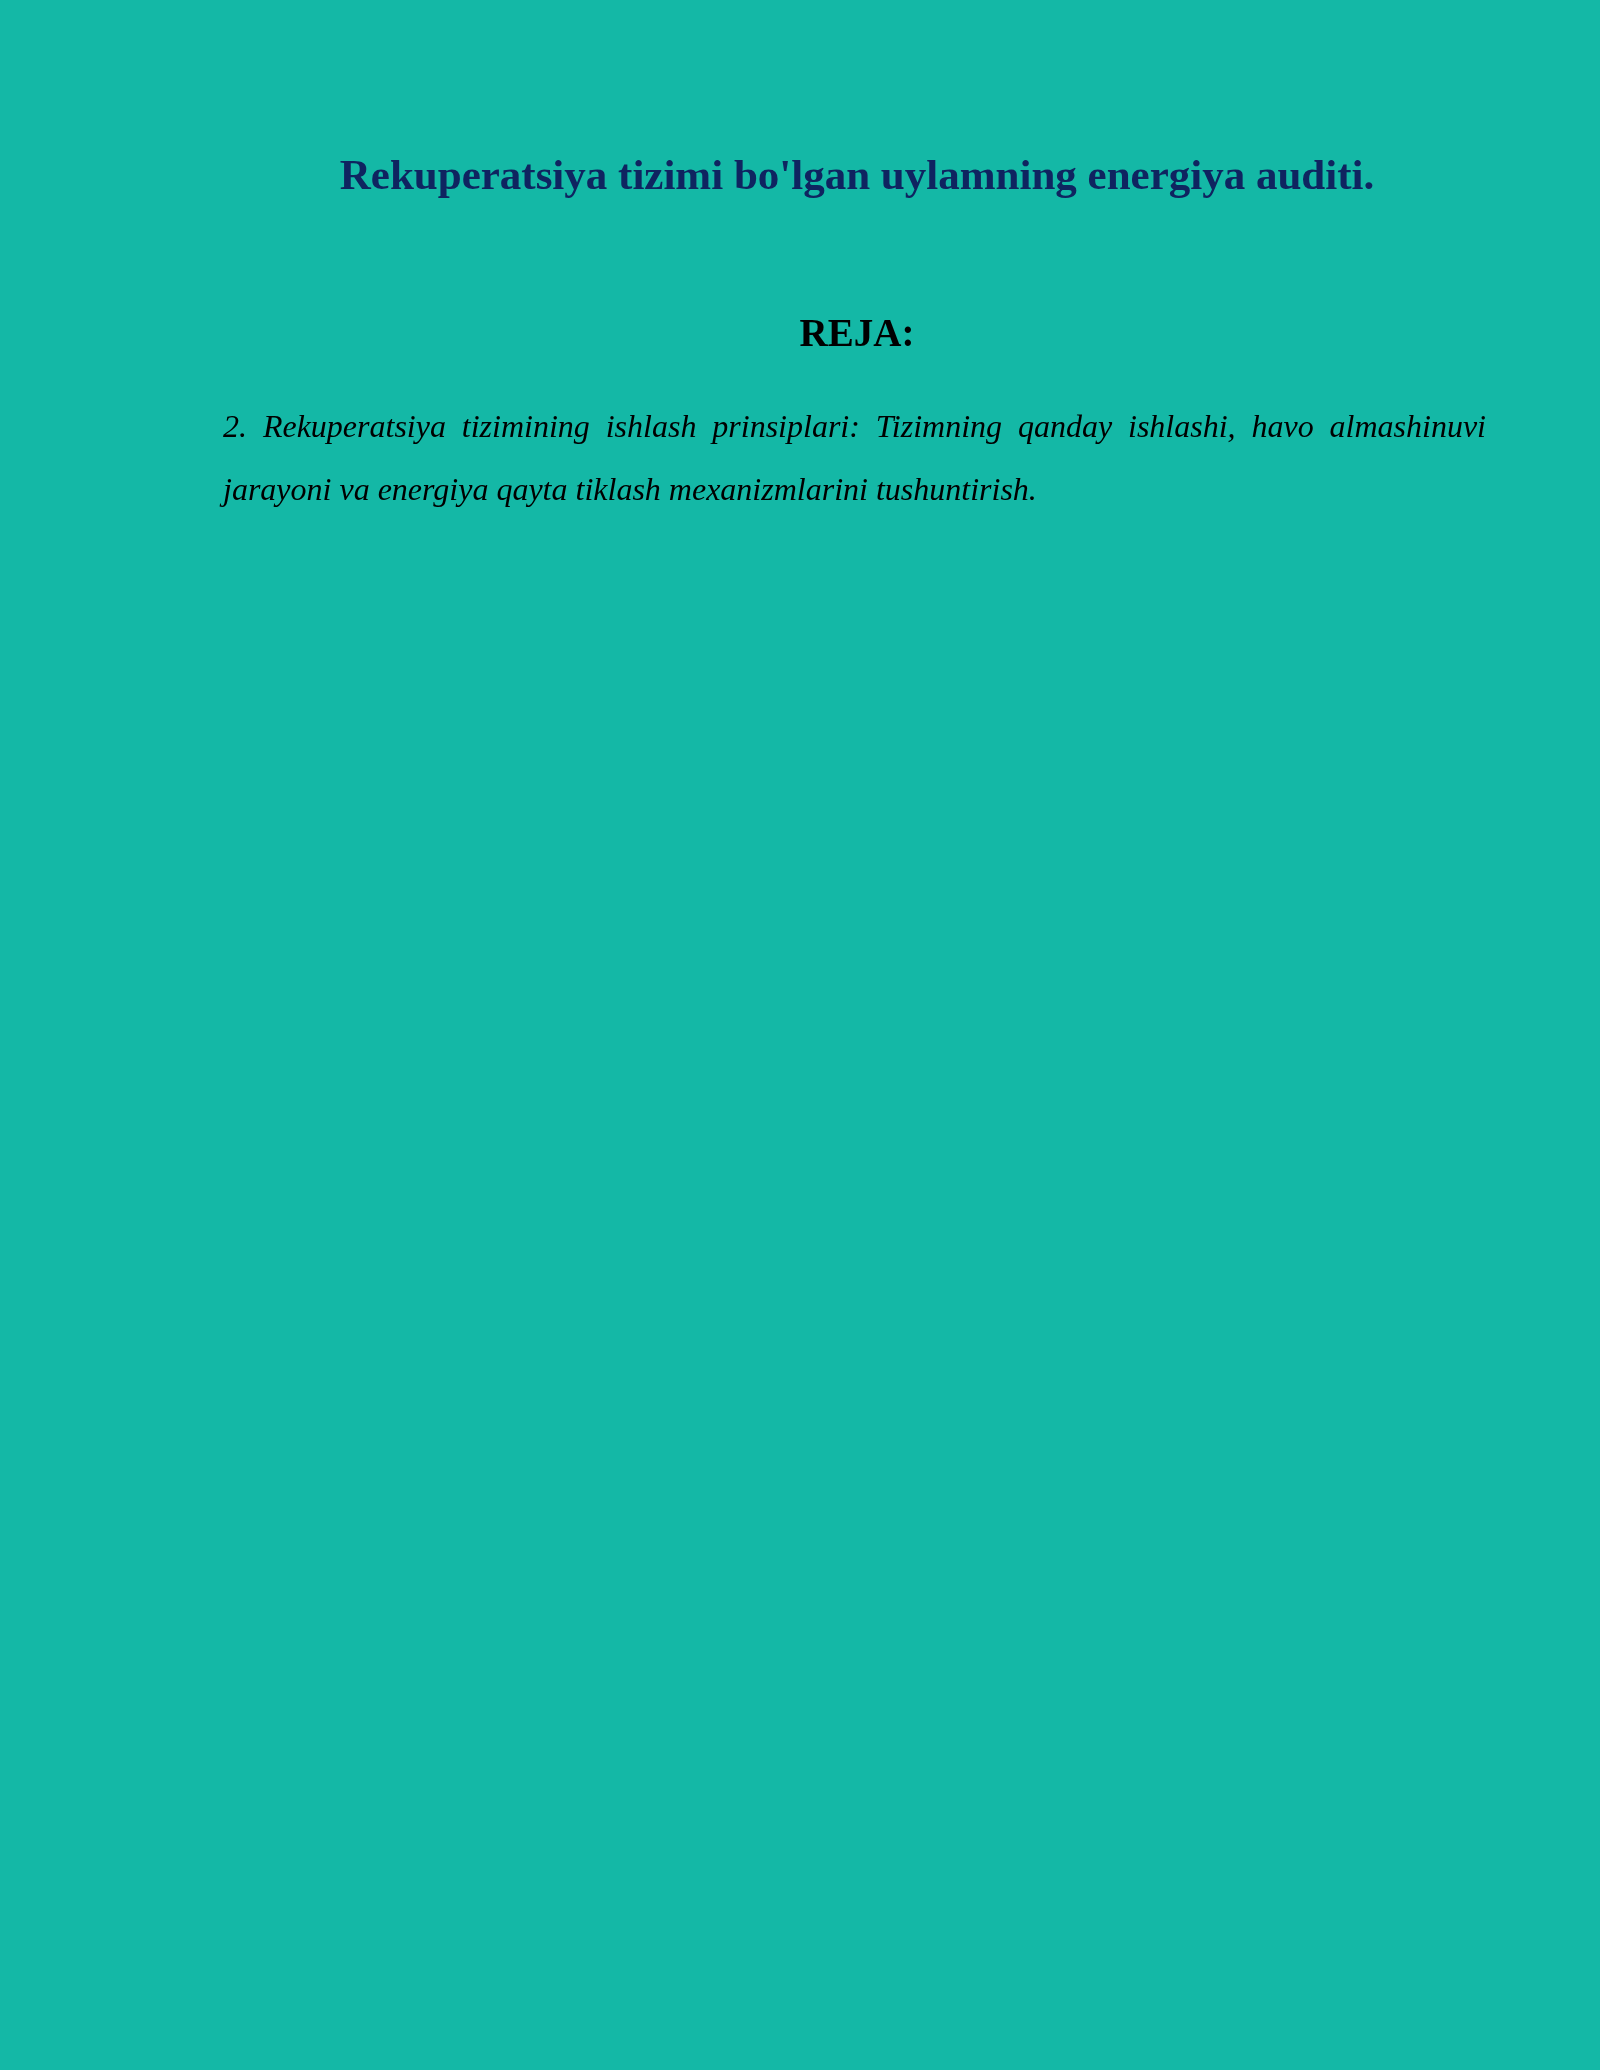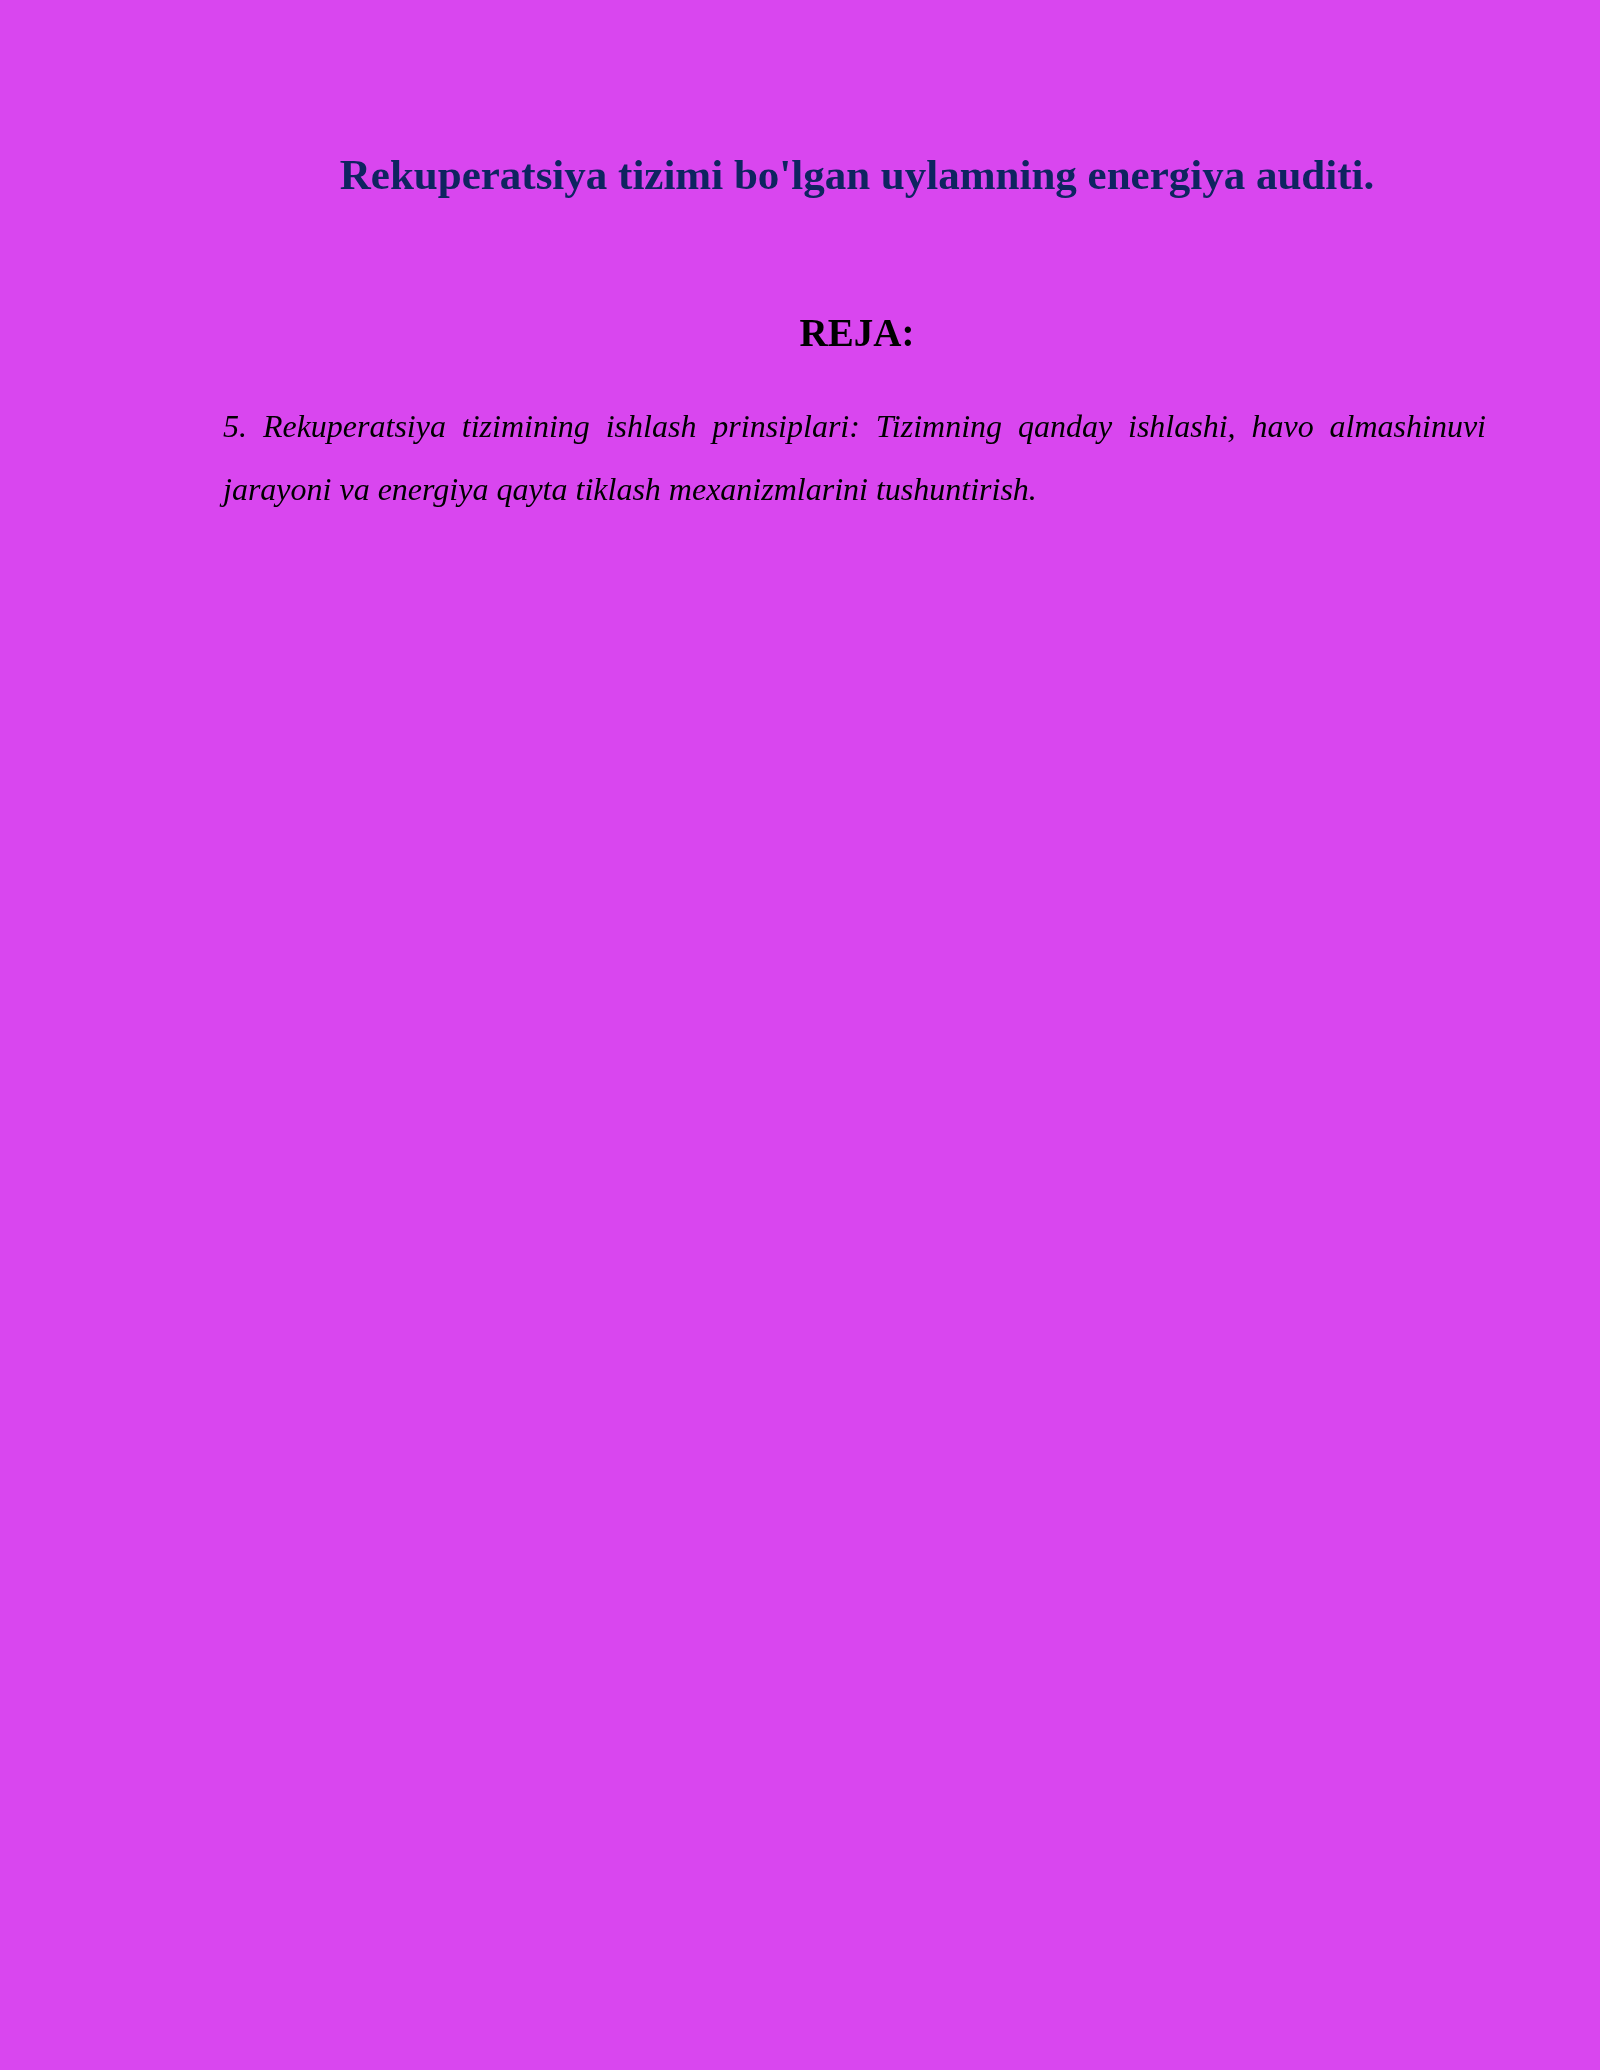--- a/index.html
+++ b/index.html
@@ -12,21 +12,21 @@
       height: 2070px;
       position: relative;
       font-family: "Liberation Serif", serif;
       color: #000000;
     }
     .page {
       position: absolute;
       left: 0; top: 0;
       width: 1600px;
       height: 2070px;
-      background: #d946ef;
+      background: #14b8a6;
     }
     .title {
       position: absolute;
       left: 0;
       top: 145px;
       width: 1714px;
       text-align: center;
       font-size: 43px;
       font-weight: bold;
       color: #0f2460;
@@ -63,15 +63,15 @@
       color: #000000;
     }
   </style>
 </head>
 <body>
 
 <div class="page">
   <h1 class="title">Rekuperatsiya tizimi bo'lgan uylamning energiya auditi.</h1>
   <h2 class="plan-heading">REJA:</h2>
   <ol class="plan-list">
-    <li class="plan-item">5. Rekuperatsiya tizimining ishlash prinsiplari: Tizimning qanday ishlashi, havo almashinuvi jarayoni va energiya qayta tiklash mexanizmlarini tushuntirish.</li>
+    <li class="plan-item">2. Rekuperatsiya tizimining ishlash prinsiplari: Tizimning qanday ishlashi, havo almashinuvi jarayoni va energiya qayta tiklash mexanizmlarini tushuntirish.</li>
   </ol>
 </div>
 
 </body></html>

